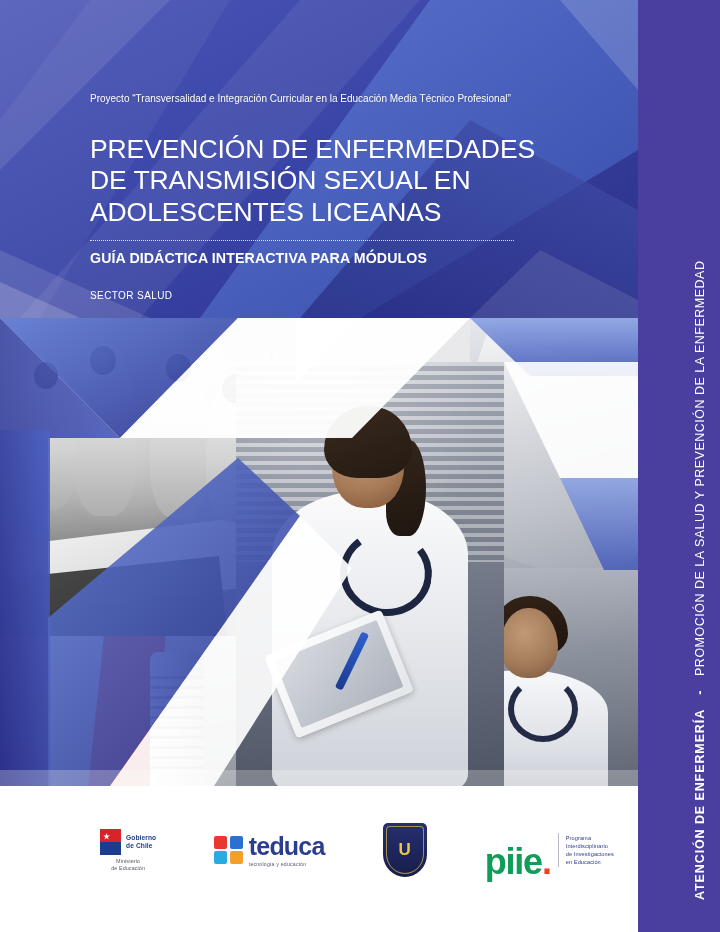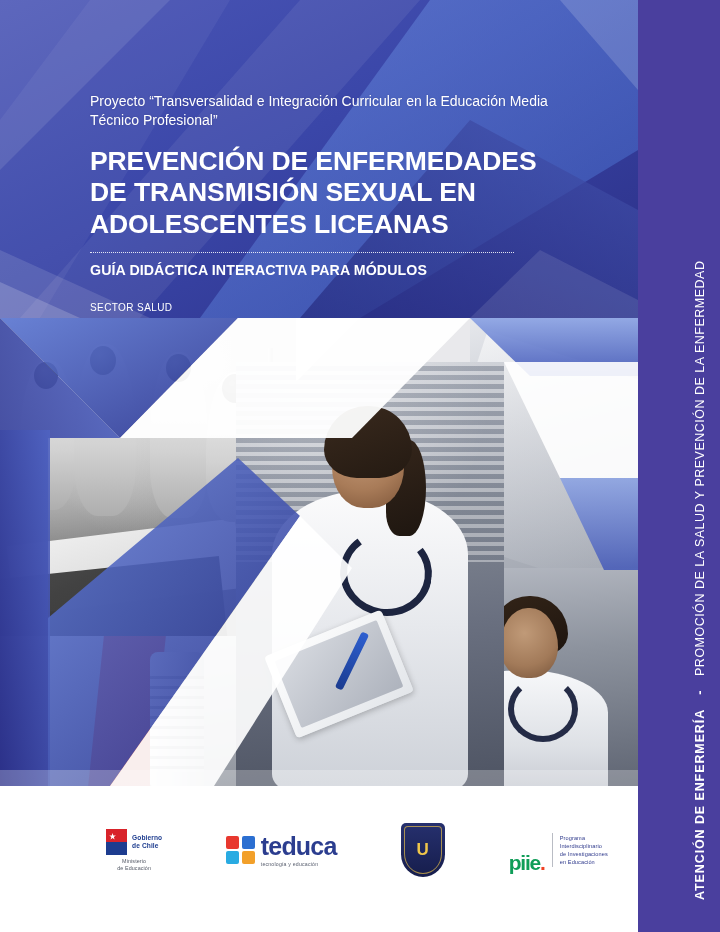--- a/index.html
+++ b/index.html
@@ -98,30 +98,30 @@
 
   
   #title-block {
     position: absolute;
     left: 90px;
     top: 92px;
     width: 470px;
   }
   #project-line {
     color: #ffffff;
-    font-size: 14px;
+    font-size: 10px;
     line-height: 1.35;
     font-weight: normal;
-    margin-bottom: 16px;
+    margin-bottom: 28px;
     text-shadow: 0 0 2px rgba(40,40,90,0.25);
   }
   #main-title {
     color: #ffffff;
     font-size: 26.5px;
-    font-weight: bold;
+    font-weight: normal;
     line-height: 1.19;
     letter-spacing: -0.1px;
     margin: 0 0 12px 0;
   }
   #dotted-rule {
     width: 424px;
     height: 0;
     border-top: 1px dotted rgba(255,255,255,0.85);
     margin: 10px 0 9px 0;
   }
@@ -457,21 +457,21 @@
     content: "";
     position: absolute;
     left: 3px; top: 3px; right: 3px; bottom: 3px;
     border: 1px solid rgba(240,198,74,0.65);
     border-radius: 4px 4px 50% 50% / 4px 4px 42% 42%;
   }
 
   
   #logo-piie { gap: 7px; }
   #logo-piie .piie-word {
-    font-size: 21px;
+    font-size: 36px;
     font-weight: bold;
     color: #0f9d58;
     letter-spacing: -1.2px;
     line-height: 1;
     margin-top: 24px;
   }
   #logo-piie .piie-dot {
     color: #ef4123;
   }
   #logo-piie .piie-bar {

